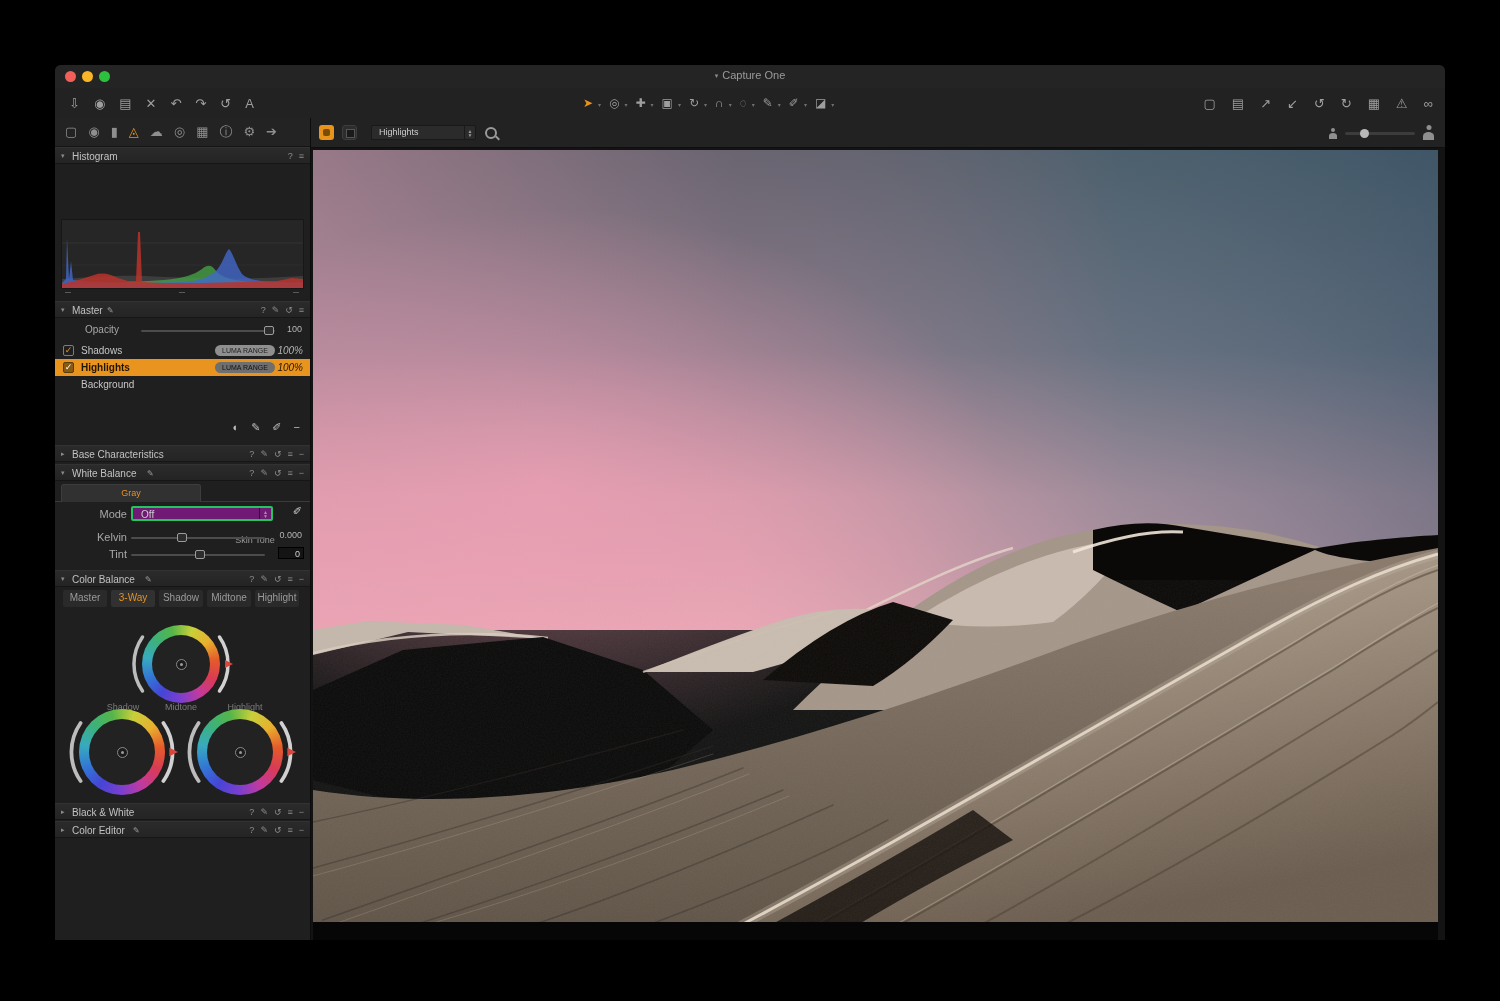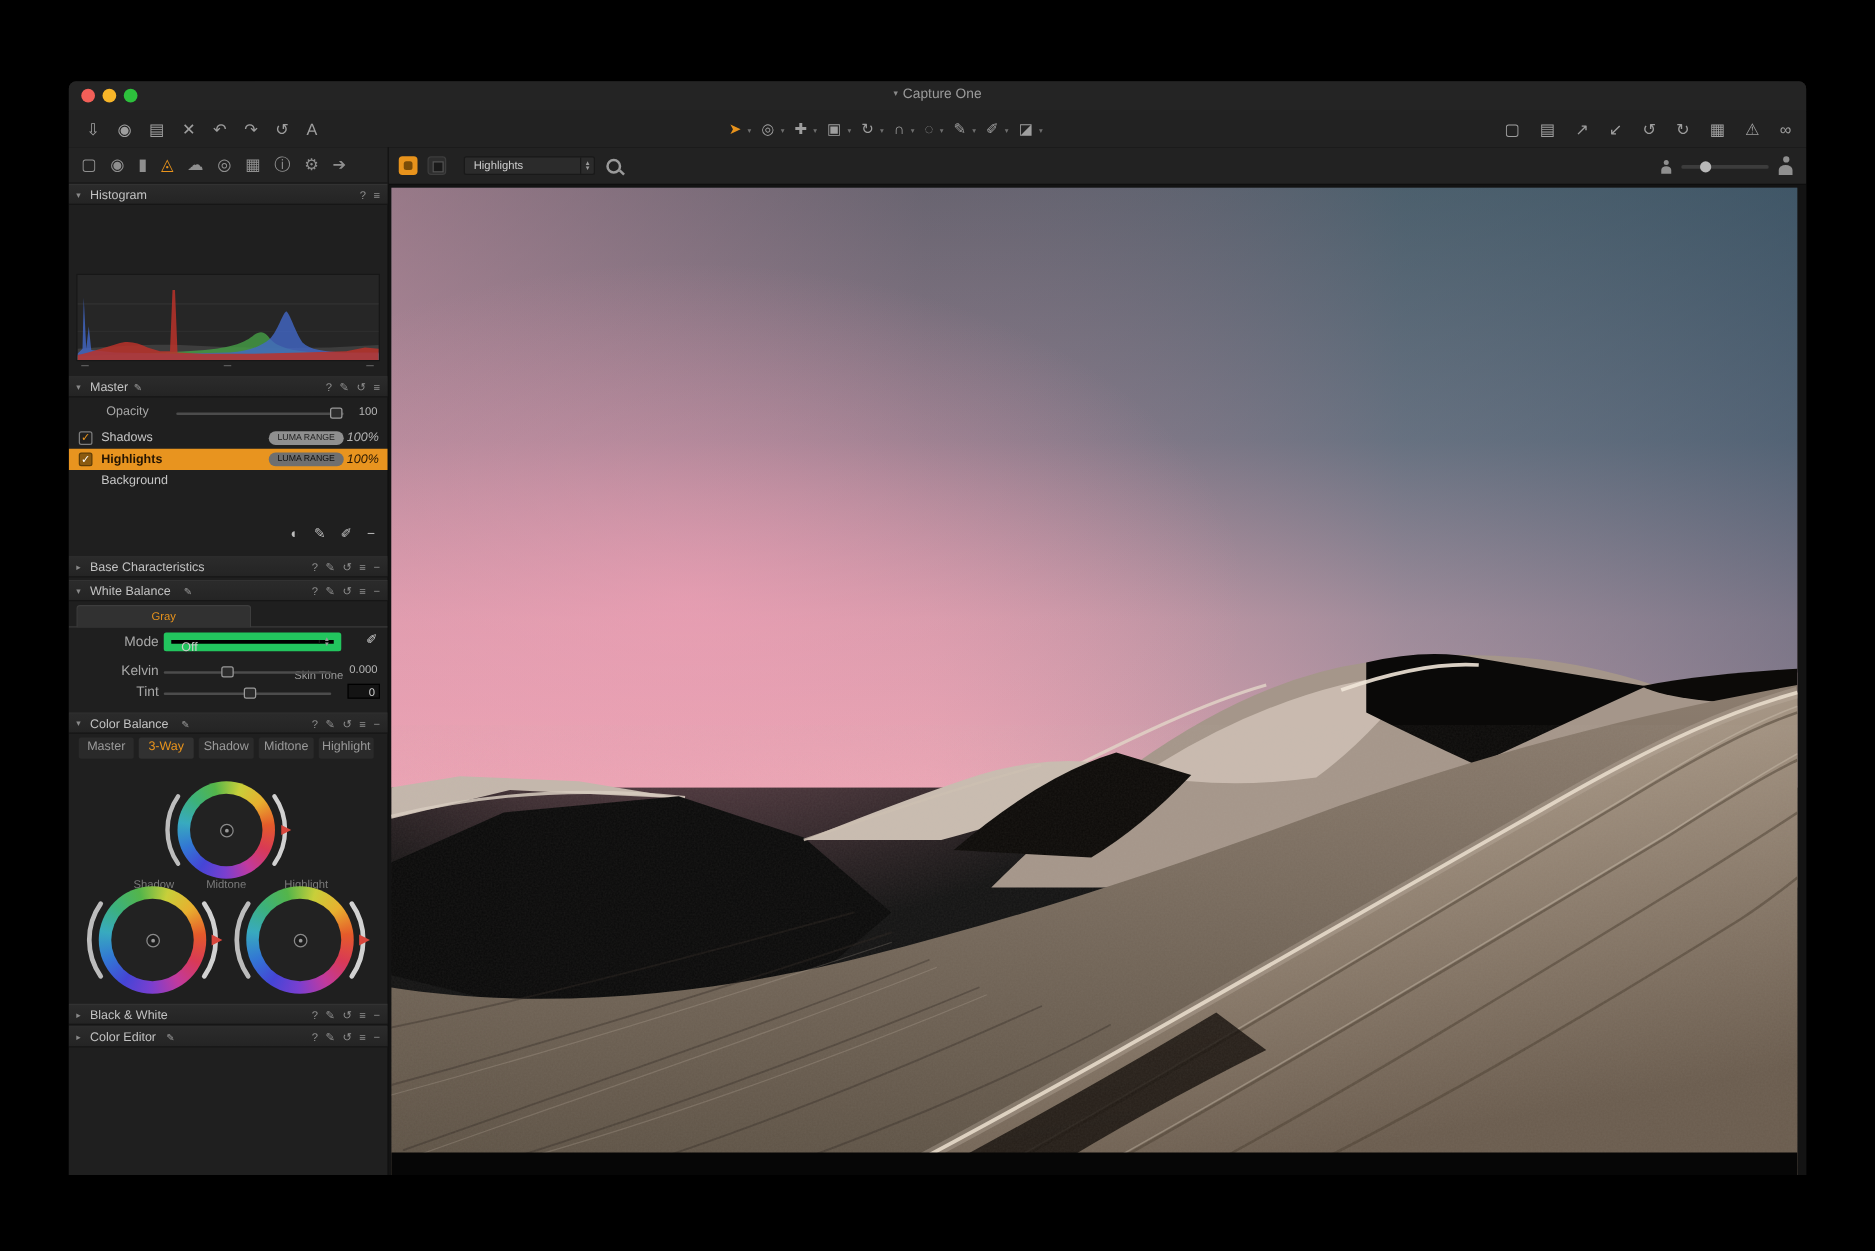--- a/index.html
+++ b/index.html
@@ -63,21 +63,21 @@
   #layer-highlights .chk{border-color:#5c3c08;background:#8a5a10;color:#fff;}
   #layers-footer{position:absolute;right:10px;top:303px;display:flex;gap:12px;}
   
   #wb-tabs{position:absolute;left:0;top:365px;width:100%;height:19px;border-bottom:1px solid #3a3a3a;box-sizing:border-box;}
   #wb-tab-gray{position:absolute;left:6px;top:1px;width:140px;height:18px;background:#313131;border:1px solid #3d3d3d;
                border-bottom:none;border-radius:3px 3px 0 0;box-sizing:border-box;text-align:center;
                font-size:9px;line-height:17px;color:#e8931c;}
   #wb-tab-skin{position:absolute;left:150px;top:1px;width:100px;height:18px;text-align:center;
                font-size:9px;line-height:17px;color:#9a9a9a;margin-top:48px;}
   .wb-row-label{position:absolute;font-size:11px;color:#a8a8a8;text-align:right;width:60px;left:12px;}
-  #wb-mode-box{position:absolute;left:76px;top:388px;width:142px;height:15px;background:#000000;border:6px solid #22c55e;
+  #wb-mode-box{position:absolute;left:76px;top:388px;width:142px;height:15px;background:#701a75;border:2px solid #22c55e;
                border-radius:2px;box-sizing:border-box;}
   #wb-mode-box .dval{position:absolute;left:8px;top:1px;font-size:10px;color:#cdcdcd;}
   #wb-mode-box .stepper{position:absolute;right:0;top:0;width:11px;height:100%;border-left:1px solid #191919;
                display:flex;flex-direction:column;align-items:center;justify-content:center;color:#9a9a9a;}
   #wb-mode-box .stepper span{font-size:5px;line-height:4px;}
   #wb-picker{position:absolute;right:8px;top:387px;font-size:11px;color:#c9c9c9;transform:rotate(0deg);}
   #wb-kelvin-value{position:absolute;right:8px;top:412px;font-size:9px;color:#b5b5b5;}
   #wb-tint-box{position:absolute;right:6px;top:429px;width:26px;height:12px;background:#141414;border:1px solid #000;
                font-size:9px;color:#cfcfcf;text-align:right;line-height:12px;padding-right:3px;box-sizing:border-box;}
   

